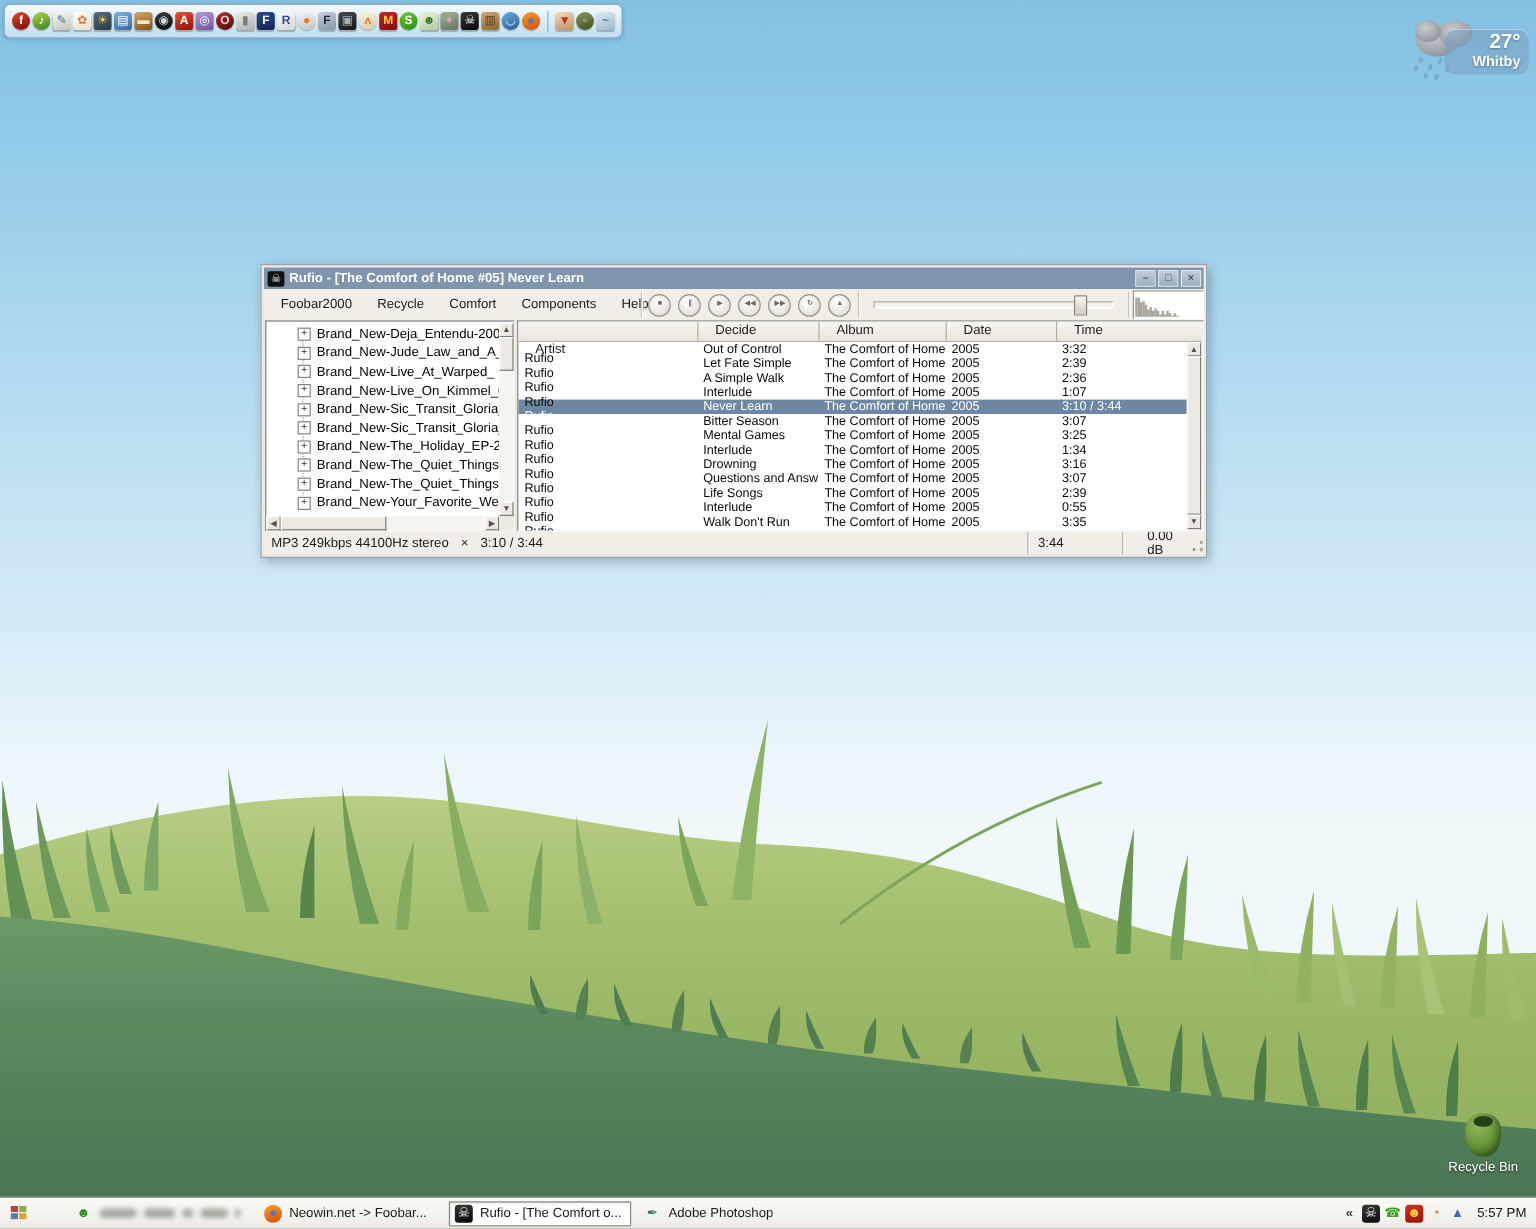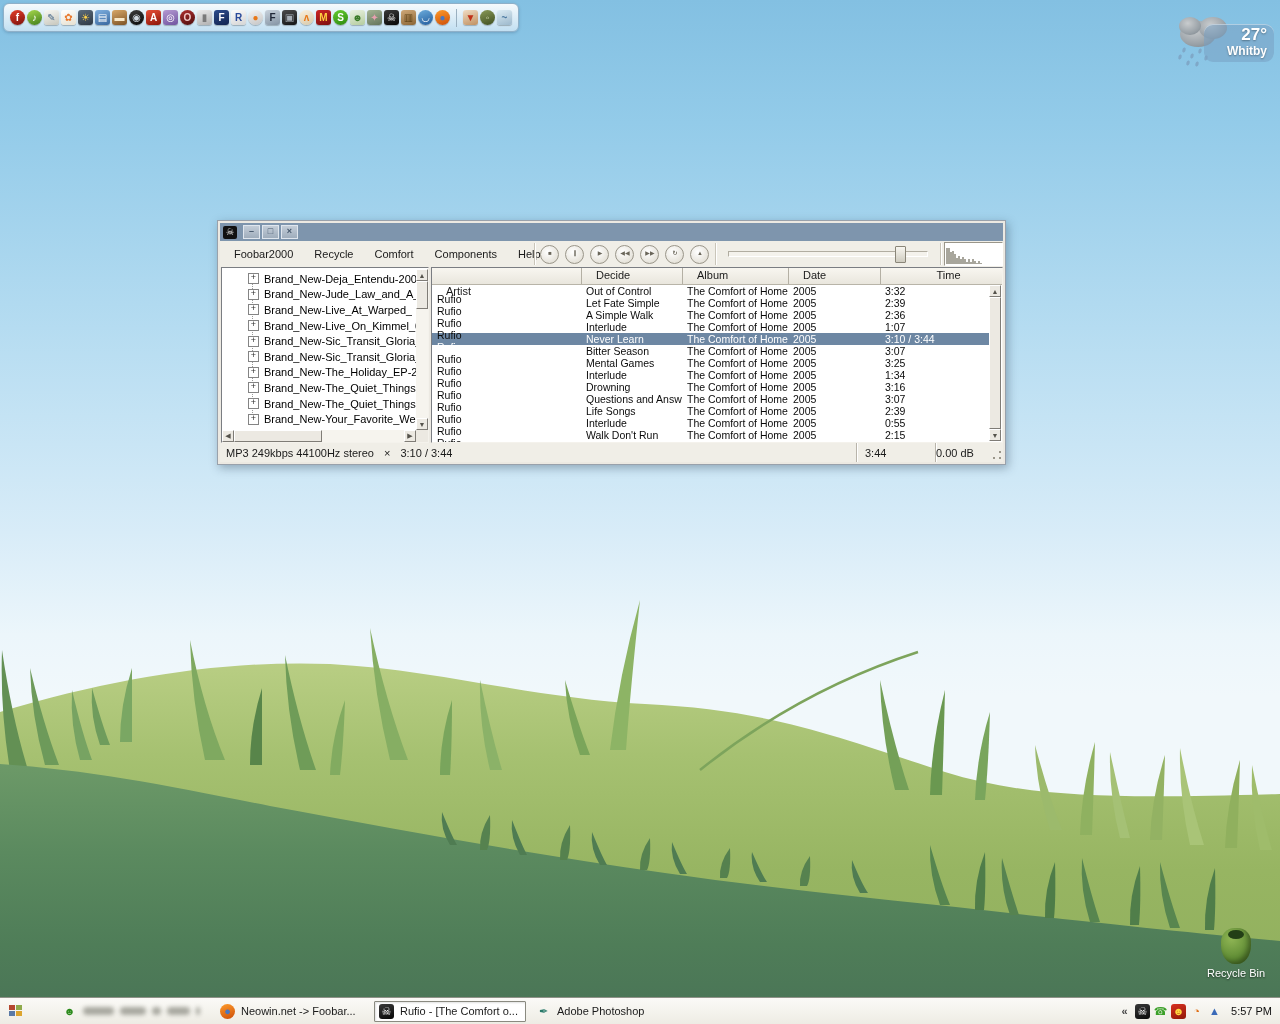--- a/index.html
+++ b/index.html
@@ -86,32 +86,32 @@
   
   #list{flex:1;margin-left:2px;position:relative;display:flex;flex-direction:column;}
   #lheader{height:16px;display:flex;background:linear-gradient(#f8f6f0,#e9e6dd);border-bottom:1px solid #b8b4a8;flex:none;}
   .hcell{font-size:11px;color:#1a1a1a;padding-left:14px;box-sizing:border-box;border-left:1px solid #b4b0a4;line-height:15px;}
   .hcell:first-child{border-left:none;}
   #lrows{flex:1;overflow:hidden;margin-right:12px;}
   .trow{height:12px;display:flex;align-items:center;}
   .trow span{font-size:10.5px;color:#0a0a0a;padding-left:5px;box-sizing:border-box;white-space:nowrap;overflow:hidden;flex:none;}
   .trow.selected{background:#6d87a3;}
   .trow.selected span{color:#fff;}
-  .c0{width:149px;margin-top:16px;}.c1{width:101px;}.c2{width:106px;}.c3{width:92px;}.c4{flex:1 1 auto;text-align:center;}
+  .c0{width:149px;margin-top:16px;}.c1{width:101px;}.c2{width:106px;}.c3{width:92px;}.c4{flex:1 1 auto;}
   #list .vsb{position:absolute;right:1px;top:17px;bottom:1px;width:12px;background:#f6f4ee;}
   #list .vsb .up{position:absolute;top:0;left:0;width:12px;height:12px;}
   #list .vsb .dn{position:absolute;bottom:0;left:0;width:12px;height:12px;}
   #list .vsb .th{position:absolute;top:12px;left:0;width:12px;bottom:12px;}
 
   
   #statusbar{height:19px;display:flex;align-items:center;font-size:11px;color:#1a1a1a;background:#f0eee7;}
   #statusbar .seg{display:flex;align-items:center;height:100%;box-sizing:border-box;}
   #statusbar .s-left{width:636px;padding-left:6px;gap:10px;}
   #statusbar .s-mid{width:79px;padding-left:8px;border-left:1px solid #b8b4aa;box-shadow:inset 1px 0 0 #fff;}
-  #statusbar .s-right{flex:1;padding-left:0;border-left:1px solid #b8b4aa;box-shadow:inset 1px 0 0 #fff;}
+  #statusbar .s-right{flex:1;padding-left:20px;border-left:1px solid #b8b4aa;box-shadow:inset 1px 0 0 #fff;}
   #grip{width:12px;height:12px;margin-top:5px;background:
     radial-gradient(circle at 9px 3px,#9a968a 1px,transparent 1.5px),
     radial-gradient(circle at 9px 9px,#9a968a 1px,transparent 1.5px),
     radial-gradient(circle at 3px 9px,#9a968a 1px,transparent 1.5px);}
 
   
   #taskbar{position:absolute;left:0;bottom:0;width:1280px;height:26px;
     background:linear-gradient(#fbfaf7,#eeece4);border-top:1px solid #8f9288;display:flex;align-items:center;}
   #startbtn{width:30px;height:26px;display:flex;align-items:center;justify-content:center;}
   #startflag{width:13px;height:12px;display:grid;grid-template-columns:6px 6px;grid-template-rows:5px 5px;gap:1px;}
@@ -263,20 +263,21 @@
   </div>
 
   <div id="recycle">
     <div class="bin"></div>
     <div class="lbl">Recycle Bin</div>
   </div>
 
   <div id="win">
     <div id="titlebar">
       <div class="ticon">☠</div>
+      <div class="ttext">Rufio - [The Comfort of Home #05] Never Learn</div>
       <div id="winbtns" style="display: flex;">
           <div class="winbtn">–</div>
           <div class="winbtn">□</div>
           <div class="winbtn">×</div>
         </div>
     </div>
     <div id="toolbar">
       <div id="menubar">
           <span class="menu-item">Foobar2000</span>
           <span class="menu-item">Recycle</span>
@@ -470,21 +471,21 @@
               <span class="c1">Interlude</span>
               <span class="c2">The Comfort of Home</span>
               <span class="c3">2005</span>
               <span class="c4">0:55</span>
             </div>
             <div class="trow">
               <span class="c0">Rufio</span>
               <span class="c1">Walk Don't Run</span>
               <span class="c2">The Comfort of Home</span>
               <span class="c3">2005</span>
-              <span class="c4">2:15</span>
+              <span class="c4">3:35</span>
             </div>
           </div>
         <div class="vsb">
           <div class="sb-btn up">▲</div>
           <div class="sb-thumb th"></div>
           <div class="sb-btn dn">▼</div>
         </div>
       </div>
     </div>
     <div id="statusbar">

